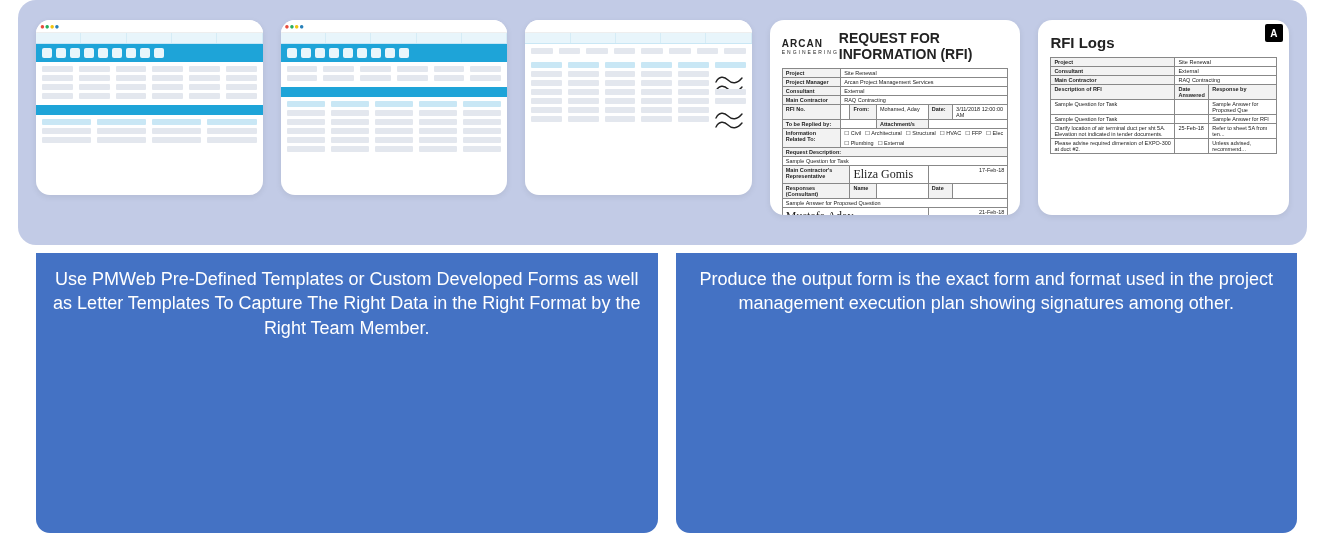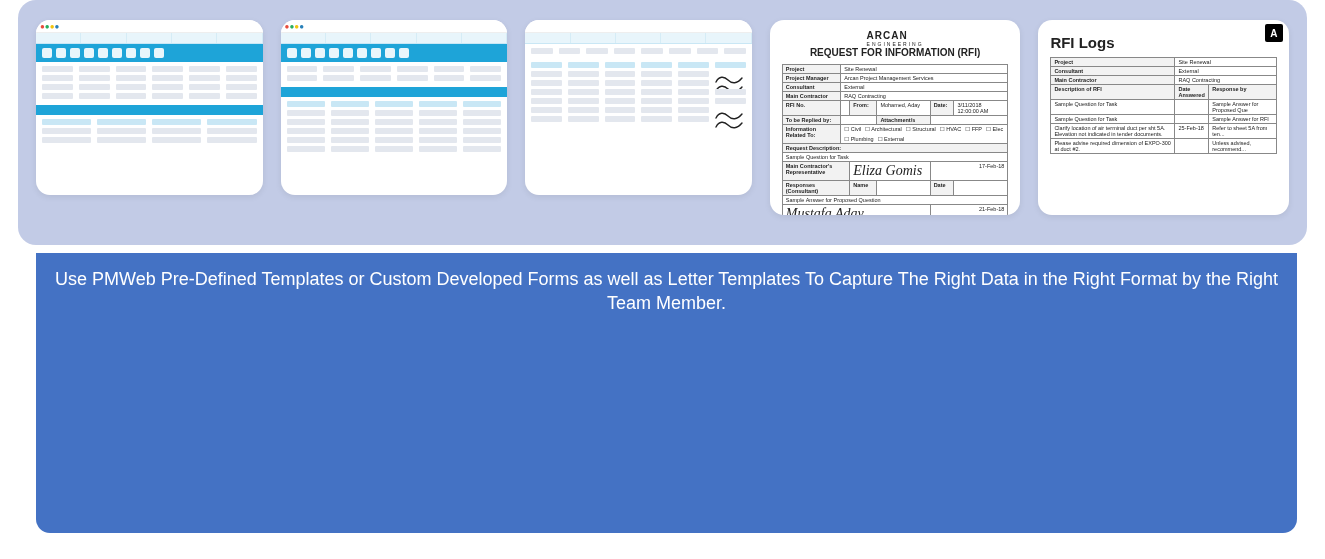--- a/index.html
+++ b/index.html
@@ -105,45 +105,44 @@
   .fake-doc {
     padding: 10px 12px;
     font-size: 6px;
     color: #222;
   }
   .fake-doc .hdr {
     display: flex;
     align-items: center;
     justify-content: space-between;
     margin-bottom: 6px;
-    flex-direction: column;
   }
   .fake-doc .hdr .brand {
     font-size: 10px;
     font-weight: 700;
     letter-spacing: 1px;
   }
   .fake-doc .hdr .brand small { display:block; font-size:5px; letter-spacing:2px; font-weight:400;}
   .fake-doc .hdr .title {
-    font-size: 10px;
+    font-size: 14px;
     font-weight: 700;
   }
   .fake-doc table {
     width: 100%;
     border-collapse: collapse;
   }
   .fake-doc td, .fake-doc th {
     border: 1px solid #888;
     padding: 1px 3px;
     font-size: 5.5px;
     text-align: left;
     vertical-align: top;
   }
   .fake-doc th { background: #f2f2f2; font-weight:700; }
-  .fake-doc .sig { font-family: cursive; font-size: 14px; font-style: italic; }
+  .fake-doc .sig { font-family: cursive; font-size: 12px; }
   .fake-doc .right { text-align:right; }
   .fake-doc .clip { position:absolute; right:6px; top:4px; width:18px; height:18px;
      background:#000; color:#fff; font-size:10px; font-weight:700; display:flex;
      align-items:center; justify-content:center; border-radius:2px;}
 
   
   .captions {
     display: flex;
     justify-content: space-between;
     gap: 18px;
@@ -542,15 +541,16 @@
               <td>Unless advised, recommend...</td>
             </tr>
       </tbody>
         </table>
     </div>
 
   </div>
 
   <div class="captions">
     <div class="caption">Use PMWeb Pre-Defined Templates or Custom Developed Forms as well as Letter Templates To Capture The Right Data in the Right Format by the Right Team Member.</div>
+    <div class="caption">Produce the output form is the exact form and format used in the project management execution plan showing signatures among other.</div>
   </div>
 
 </div>
 
 </body></html>

